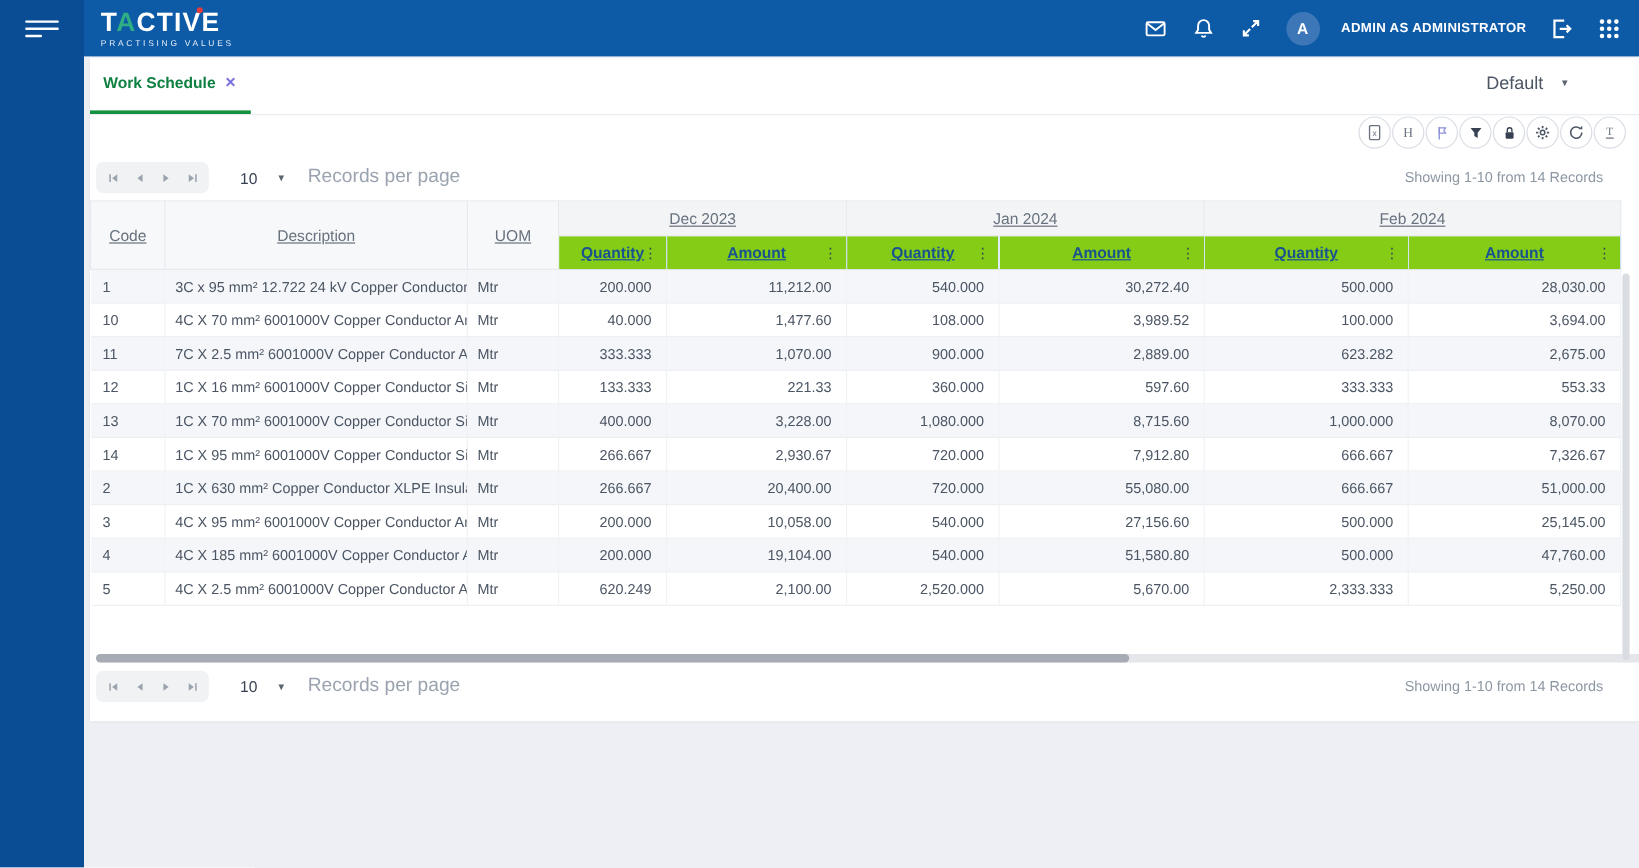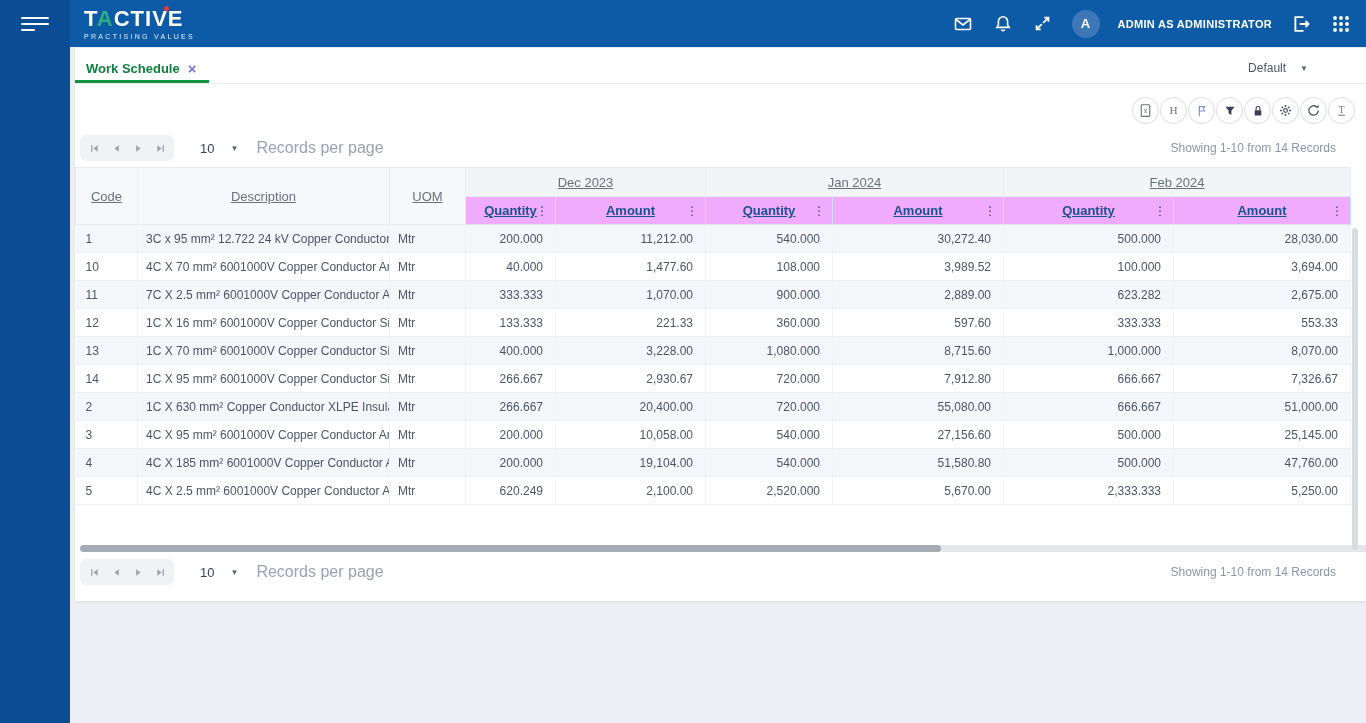--- a/index.html
+++ b/index.html
@@ -23,27 +23,27 @@
   .logo-accent { color:#2fae84; }
   .logo-dot { position:absolute; top:-2px; right:26px; width:5px; height:5px; background:#e23b3b; border-radius:50%; }
   .logo-sub { font-size:7px; letter-spacing:2.3px; color:rgba(255,255,255,.9); margin-top:3px; }
   .topbar-right { margin-left:auto; margin-right:14px; display:flex; align-items:center; gap:18px; }
   .tb-icon { width:22px; height:22px; display:flex; align-items:center; justify-content:center; cursor:pointer; }
   .avatar { width:28px; height:28px; border-radius:50%; background:#3d77b8; color:#fff; font-size:13px; font-weight:bold;
             display:flex; align-items:center; justify-content:center; cursor:pointer; }
   .admin-label { color:#fff; font-size:11px; font-weight:bold; letter-spacing:.3px; }
   
   .card { position:absolute; left:75px; top:48px; right:0; height:553px; background:#fff; box-shadow:0 1px 3px rgba(0,0,0,.07); }
-  .tabstrip { position:relative; height:36px; border-bottom:1px solid #e8ebef; }
+  .tabstrip { position:relative; height:48px; border-bottom:1px solid #e8ebef; }
   .tab { position:absolute; left:11px; top:13px; display:flex; align-items:center; gap:8px; cursor:pointer; }
   .tab-label { color:#0e8040; font-size:13px; font-weight:bold; }
   .tab-close { color:#7b72e0; font-size:15px; font-weight:bold; line-height:1; cursor:pointer; }
   .tab-underline { position:absolute; left:0; bottom:0; width:134px; height:3px; background:#12923f; }
   .view-select { position:absolute; right:58px; top:13px; display:flex; align-items:center; gap:14px; cursor:pointer; }
-  .view-value { font-size:12px; color:#4b5563;margin-left:30px; }
+  .view-value { font-size:15px; color:#4b5563;margin-left:30px; }
   .caret { font-size:8px; color:#5b6470; }
   
   .toolbar { position:absolute; top:49px; right:11px; display:flex; gap:1px; }
   .tool-btn { width:27px; height:27px; border-radius:50%; border:1px solid #d9dde3; background:#fff;
               display:flex; align-items:center; justify-content:center; cursor:pointer; color:#4b5563; }
   .tool-btn svg { display:block; }
   
   .pager-row { position:absolute; left:5px; right:30px; height:28px; display:flex; align-items:center; }
   .pager-row.top { top:86px; } .pager-row.bottom { top:510px; }
   .pager-group { background:#f1f2f4; border-radius:6px; height:26px; display:flex; align-items:center; gap:6px; padding:0 6px; }
@@ -51,21 +51,21 @@
   .page-size { margin-left:26px; font-size:13px; color:#374151; cursor:pointer; }
   .size-caret { margin-left:16px; font-size:8px; color:#5b6470; cursor:pointer; }
   .rpp-label { margin-left:18px; font-size:16px; color:#9aa3af; }
   .showing { margin-left:auto; font-size:12px; color:#8d97a3; }
   
   .table-wrap { position:absolute; top:119px; left:0; width:1275px; }
   table { border-collapse:collapse; table-layout:fixed; width:1275px; }
   thead th { font-weight:normal; font-size:13px; color:#68727e; border:1px solid #e7eaee;text-decoration:underline; }
   th.static-h { background:#f7f8fa; height:57px; }
   th.month-h { background:#f3f4f6; height:29px; }
-  th.sub-h { background:#f0abfc; color:#19538f; font-weight:bold; height:28px; position:relative;
+  th.sub-h { background:#84cc16; color:#19538f; font-weight:bold; height:28px; position:relative;
              border-right:1px solid #c9dff2; border-bottom:1px solid #dfe3e8; }
   .kebab { position:absolute; right:7px; top:50%; transform:translateY(-50%); font-size:12px; color:#334155; cursor:pointer; font-weight:normal; }
   tbody td { height:28px; font-size:12px; color:#4b5563; border-bottom:1px solid #edf0f3; border-right:1px solid #f0f2f5; background:#fff; }
   tbody tr:nth-child(odd) td { background:#f4f6f9; }
   td.c-code { padding-left:10px; }
   td.c-desc { padding-left:8px; white-space:nowrap; overflow:hidden; }
   td.c-uom  { padding-left:8px; }
   td.num { text-align:right; padding-right:12px; }
   
   .hscroll { position:absolute; top:497px; left:5px; width:1345px; height:7px; background:#e4e6ea; border-radius:4px; }

